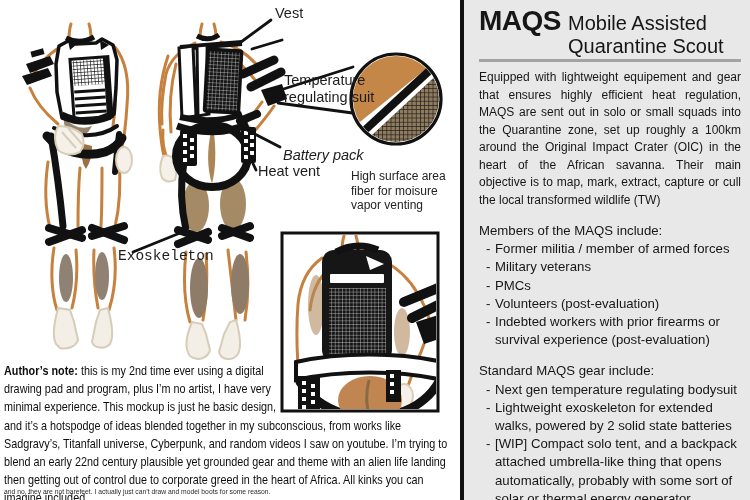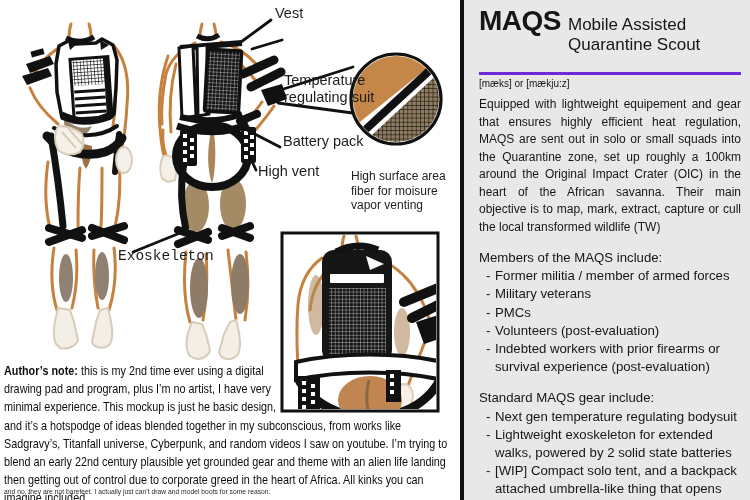--- a/index.html
+++ b/index.html
@@ -7,40 +7,40 @@
     position:relative; width:750px; height:500px; overflow:hidden;
     background:#ffffff; font-family:"Liberation Sans", sans-serif; color:#111;
   }
   
   .illo { position:absolute; left:0; top:0; width:462px; height:500px;padding-left:24px; }
   .illo svg { position:absolute; left:0; top:0; }
   .lbl { position:absolute; font-size:14.5px; color:#1d1d1d; line-height:15px; white-space:nowrap; }
   .lbl.wrap { white-space:normal; line-height:17px;margin-top:44px; }
   .lbl-vest { left:275px; top:6px; }
   .lbl-temp { left:284px; top:28px; width:118px; }
-  .lbl-batt { left:283px; top:134px; }
+  .lbl-batt { left:283px; top:148px;font-style:italic; }
   .lbl-heat { left:258px; top:164px; }
   .lbl-exo  { left:118px; top:249px;font-family:Liberation Mono, monospace; }
   .inset-cap { position:absolute; left:351px; top:130px; width:102px;
     font-size:12px; line-height:14.5px; color:#222;margin-top:39px; }
   .note { position:absolute; left:4px; top:362px; width:540px;
     transform:scaleX(0.845); transform-origin:0 0;
     font-size:12.8px; line-height:18.2px; color:#0e0e0e; }
   .note .spacer { float:right; width:212px; height:54px; }
   .fineprint { position:absolute; left:4px; top:487px; width:460px;
     transform:scaleX(0.9); transform-origin:0 0;
     font-size:7.5px; color:#2a2a2a; }
   
   .panel { position:absolute; left:460px; top:0; width:290px; height:500px;
     background:#e8e8e8; border-left:4px solid #111; box-sizing:border-box;
     padding:7px 9px 0 15px; color:#161616; }
   .titlerow { display:flex; align-items:baseline; gap:7px;
-    border-bottom:3px solid #6d28d9; padding-bottom:17px; }
+    border-bottom:3px solid #a3a3a3; padding-bottom:1px; }
   .maqs { font-size:28px; font-weight:700; line-height:1; letter-spacing:-0.5px; }
-  .subtitle { font-size:17px; }
+  .subtitle { font-size:20px; }
   .pron { font-size:10px; margin-top:3px; }
   .intro { margin:7px 0 12px; font-size:12px; line-height:17.5px; text-align:justify; }
   .sec-head { margin-top:13px; font-size:13.2px; line-height:18.2px; }
   .item { display:flex; font-size:13.2px; line-height:18.2px; padding-left:7px; }
   .item .m { width:9px; flex:none; }
   .item .t { flex:1; }
 </style>
 </head>
 <body>
 
@@ -290,36 +290,35 @@
           <rect x="390" y="374" width="4" height="4" fill="#fff"></rect>
             <rect x="390" y="382" width="4" height="4" fill="#fff"></rect>
           <rect x="390" y="390" width="4" height="4" fill="#fff"></rect>
         </g>
       </g>
     </svg>
 
     <div class="lbl lbl-vest">Vest</div>
     <div class="lbl wrap lbl-temp">Temperature regulating suit</div>
     <div class="lbl lbl-batt">Battery pack</div>
-    <div class="lbl lbl-heat">High vent</div>
+    <div class="lbl lbl-heat">Heat vent</div>
     <div class="lbl lbl-exo">Exoskeleton</div>
     <div class="inset-cap">High surface area fiber for moisure vapor venting</div>
 
     <div class="note">
       <span class="spacer"></span><b>Author’s note:</b><span> this is my 2nd time ever using a digital drawing pad and program, plus I’m no artist, I have very minimal experience. This mockup is just he basic design, and it’s a hotspodge of ideas blended together in my subconscious, from works like Sadgravy’s, Titanfall universe, Cyberpunk, and random videos I saw on youtube. I’m trying to blend an early 22nd century plausible yet grounded gear and theme with an alien life landing then getting out of control due to corporate greed in the heart of Africa. All kinks you can imagine included.</span>
     </div>
     <div class="fineprint">and no, they are not barefeet. I actually just can’t draw and model boots for some reason.</div>
   </div>
 
   <div class="panel">
     <div class="titlerow">
       <span class="maqs">MAQS</span>
       <span class="subtitle">Mobile Assisted Quarantine Scout</span>
     </div>
-    <div class="pron">[mæks] or [mækju:z]</div>
     <p class="intro">Equipped with lightweight equipement and gear that ensures highly efficient heat regulation, MAQS are sent out in solo or small squads into the Quarantine zone, set up roughly a 100km around the Original Impact Crater (OIC) in the heart of the African savanna. Their main objective is to map, mark, extract, capture or cull the local transformed wildlife (TW)</p>
 
     <div class="sec-head">Members of the MAQS include:</div>
     <div class="item">
         <span class="m">-</span>
         <span class="t">Former militia / member of armed forces</span>
       </div>
     <div class="item">
         <span class="m">-</span>
         <span class="t">Military veterans</span>

